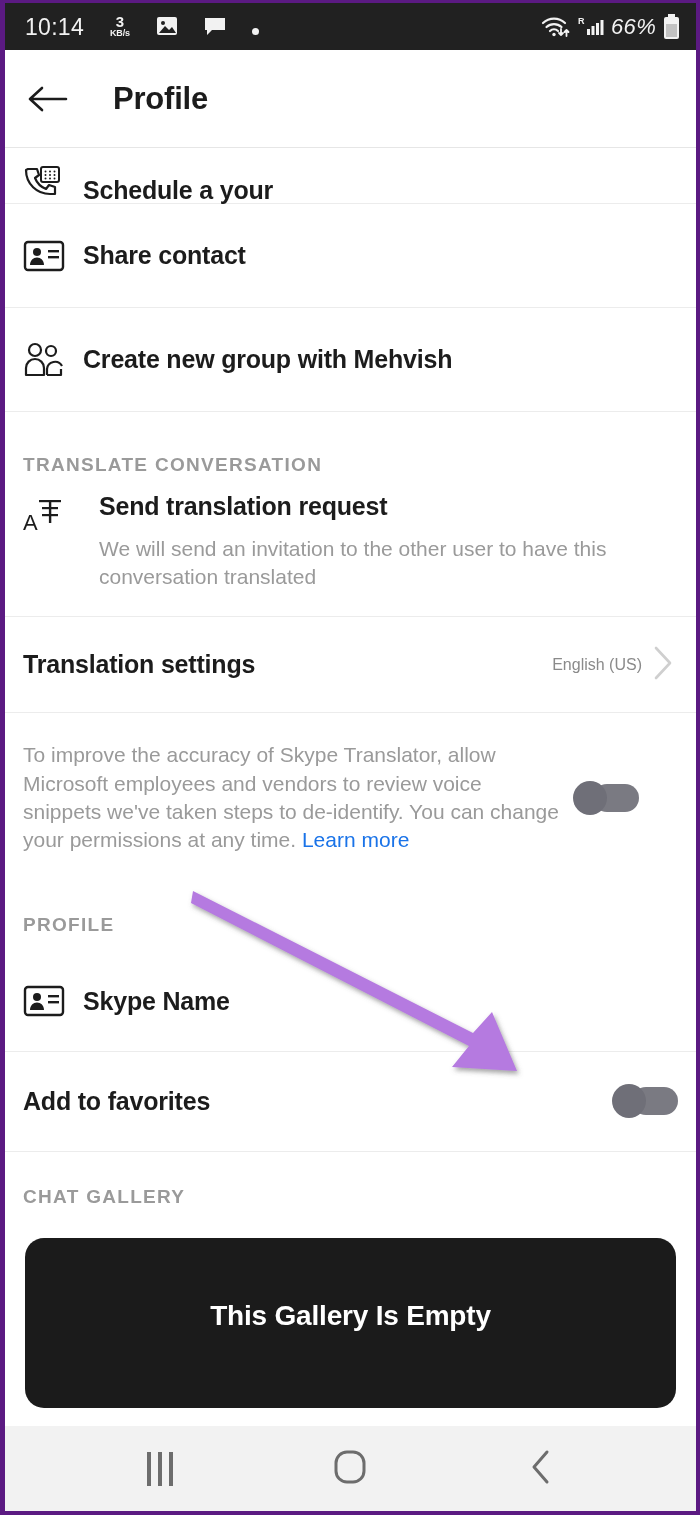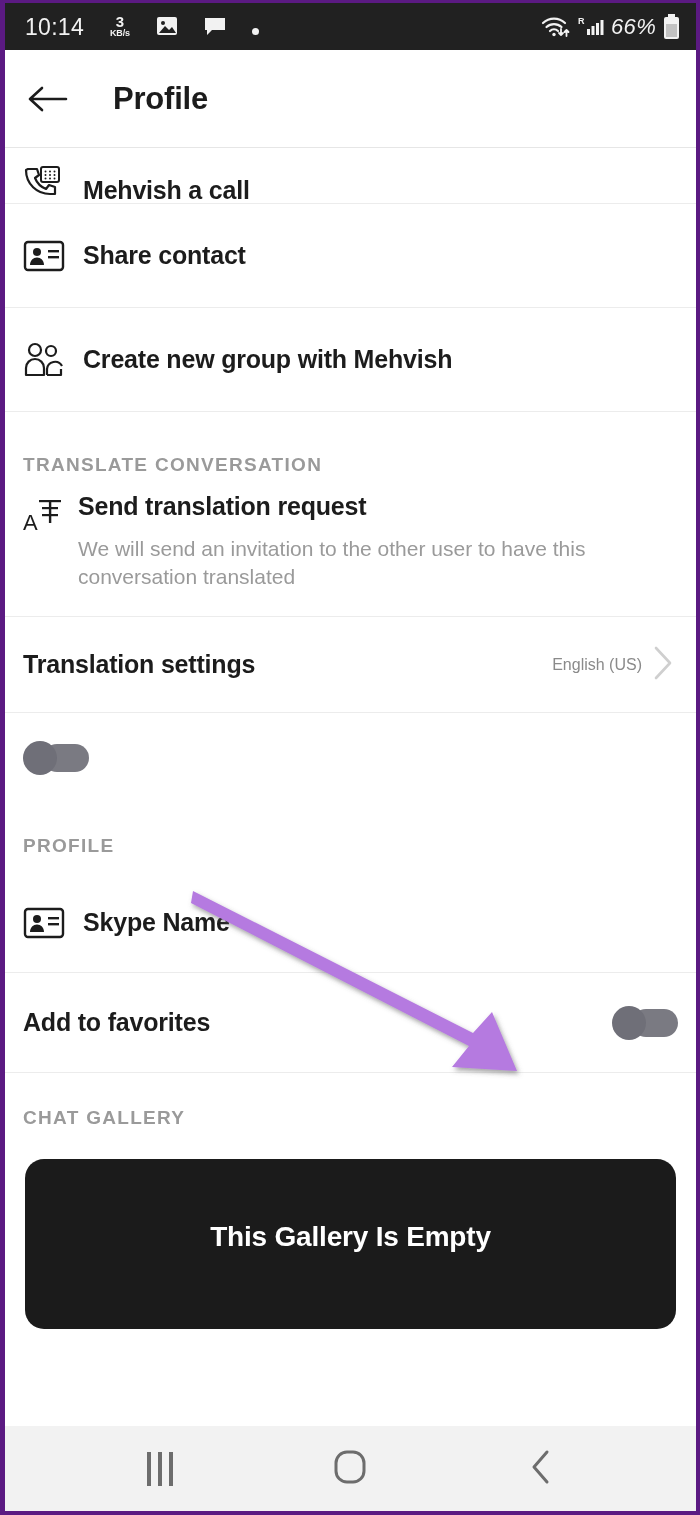--- a/index.html
+++ b/index.html
@@ -77,21 +77,21 @@
     padding: 42px 0 16px 18px;
   }
 
   
   .trow {
     display: flex;
     padding: 0 18px 26px 18px;
     border-bottom: 1px solid #ececec;
   }
   .trow .ico { width: 46px; flex: none; padding-top: 4px;}
-  .trow .tbody { flex: 1; margin-left: 9px; }
+  .trow .tbody { flex: 1; margin-left: 30px; }
   .trow .ttitle { font-size: 25px; font-weight: 700; color: #1c1c1c; letter-spacing: -.2px;}
   .trow .tsub { font-size: 21px; color: #9a9a9a; line-height: 1.32; margin-top: 14px; max-width: 540px;}
 
   .consent {
     display: flex;
     align-items: center;
     padding: 28px 22px 30px 18px;
     gap: 10px;
   }
   .consent p { font-size: 21px; color: #9a9a9a; line-height: 1.34; flex: 1; max-width: 540px;}
@@ -239,21 +239,21 @@
               <circle cx="31.5" cy="6.5" r="1"></circle>
               <circle cx="22.5" cy="10" r="1"></circle>
               <circle cx="27" cy="10" r="1"></circle>
               <circle cx="31.5" cy="10" r="1"></circle>
               <circle cx="22.5" cy="13.5" r="1"></circle>
               <circle cx="27" cy="13.5" r="1"></circle>
               <circle cx="31.5" cy="13.5" r="1"></circle>
             </g>
         </svg>
       </div>
-      <div class="label" style="margin-bottom:-6px;">Mehvish a call</div>
+      <div class="label" style="margin-bottom:-6px;">Schedule a your</div>
     </div>
 
     <div class="row">
       <div class="ico">
         <svg width="42" height="34" viewBox="0 0 42 34">
           <rect x="2" y="3" width="38" height="28" rx="3" fill="none" stroke="#1c1c1c" stroke-width="2.4"></rect>
           <circle cx="14" cy="13" r="4" fill="#1c1c1c"></circle>
           <path d="M7 26c0-4.5 3.2-7.5 7-7.5s7 3 7 7.5z" fill="#1c1c1c"></path>
           <rect x="25" y="11" width="11" height="2.4" fill="#1c1c1c"></rect>
           <rect x="25" y="17" width="11" height="2.4" fill="#1c1c1c"></rect>
@@ -297,20 +297,21 @@
       <div class="label" style="margin-left:0;">Translation settings</div>
       <div class="value">English (US)</div>
       <div class="chev">
         <svg width="22" height="36" viewBox="0 0 22 36">
             <path d="M4 3l14 15L4 33" stroke="#cfcfcf" stroke-width="2.6" fill="none" stroke-linecap="round" stroke-linejoin="round"></path>
           </svg>
       </div>
     </div>
 
     <div class="consent">
+      <p><span>To improve the accuracy of Skype Translator, allow Microsoft employees and vendors to review voice snippets we've taken steps to de-identify. You can change your permissions at any time. </span><a href="#">Learn more</a></p>
       <div class="switch">
         <div class="track"></div>
         <div class="knob"></div>
       </div>
     </div>
 
     <div class="section-head" style="padding-top:30px;">PROFILE</div>
 
     <div class="row" style="min-height:100px;">
       <div class="ico">

